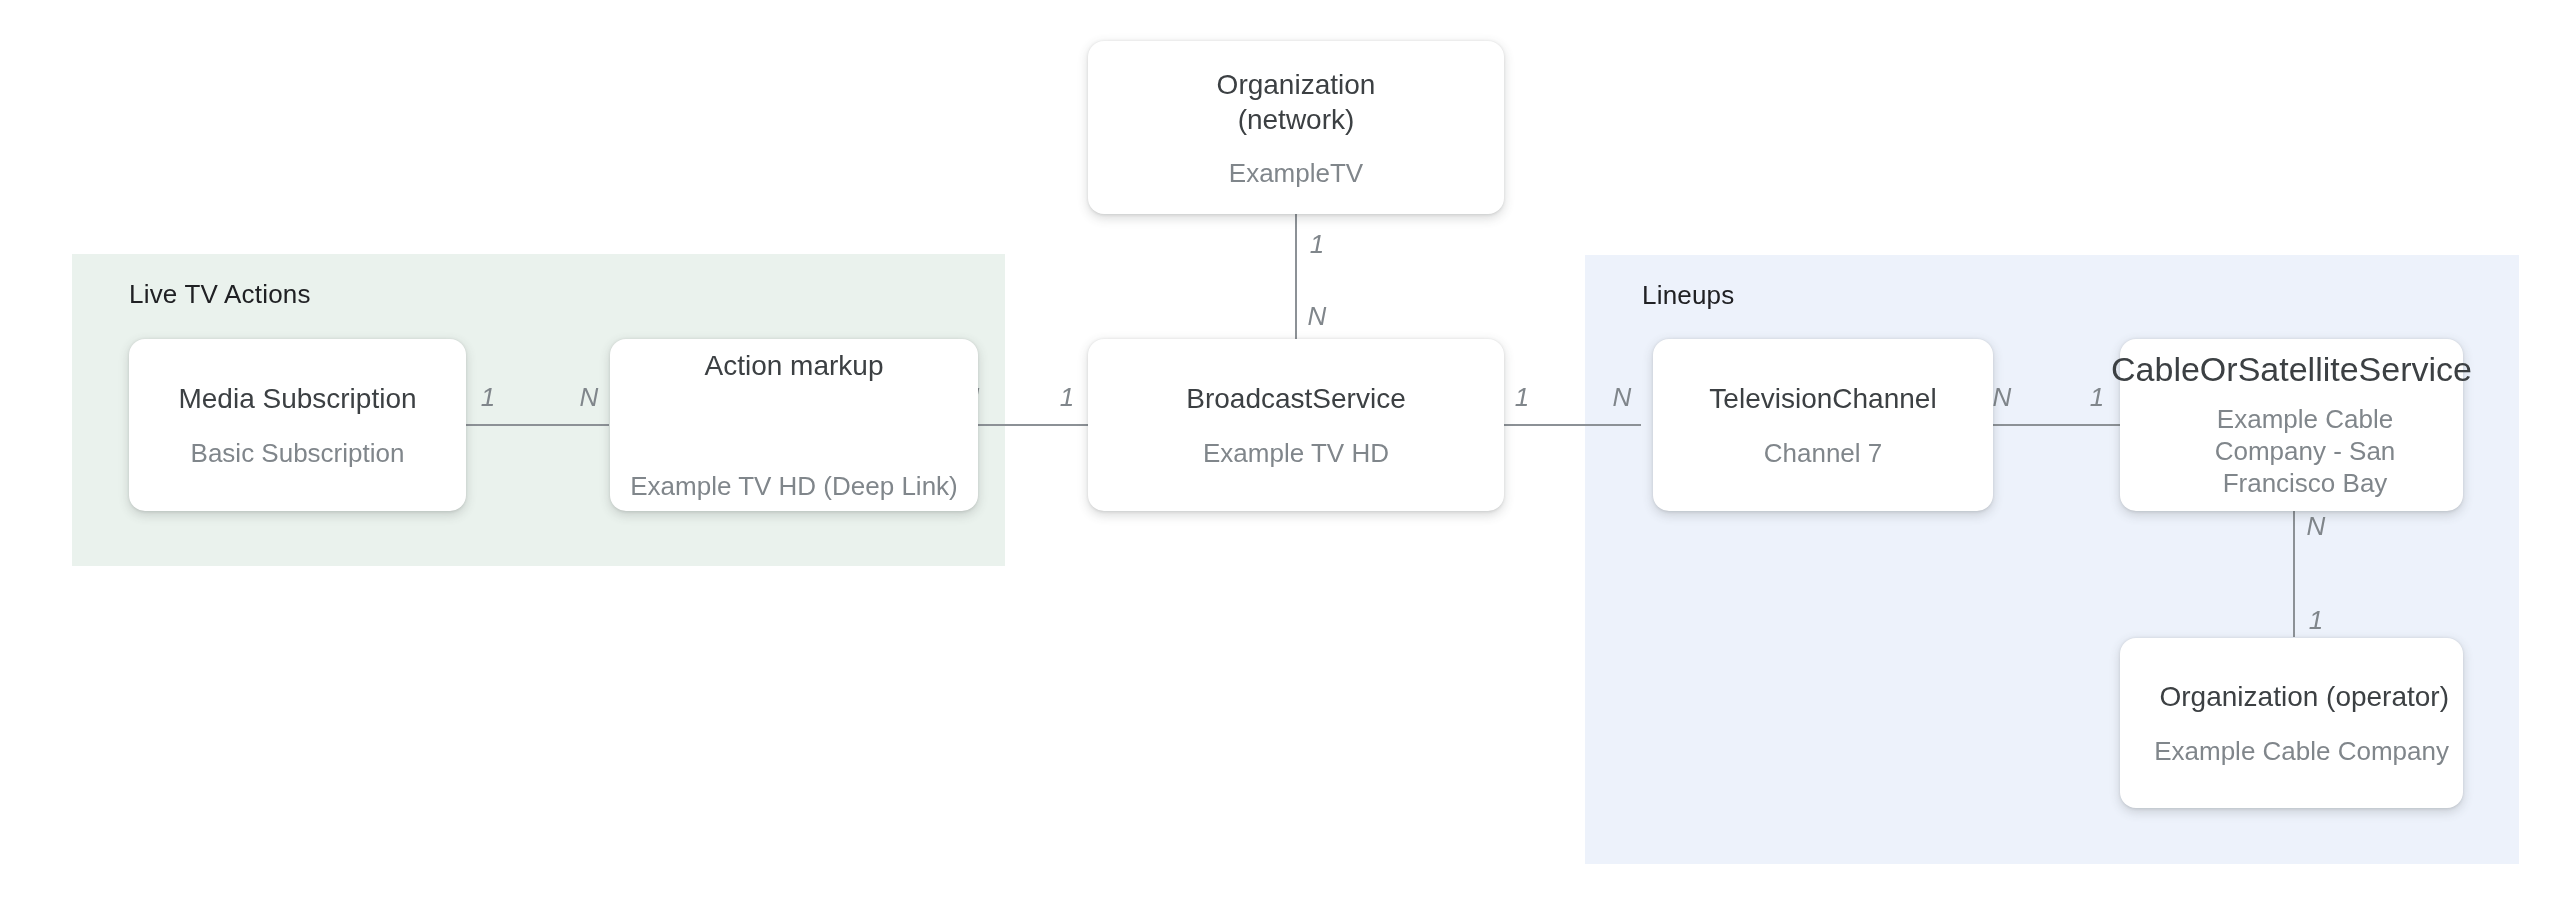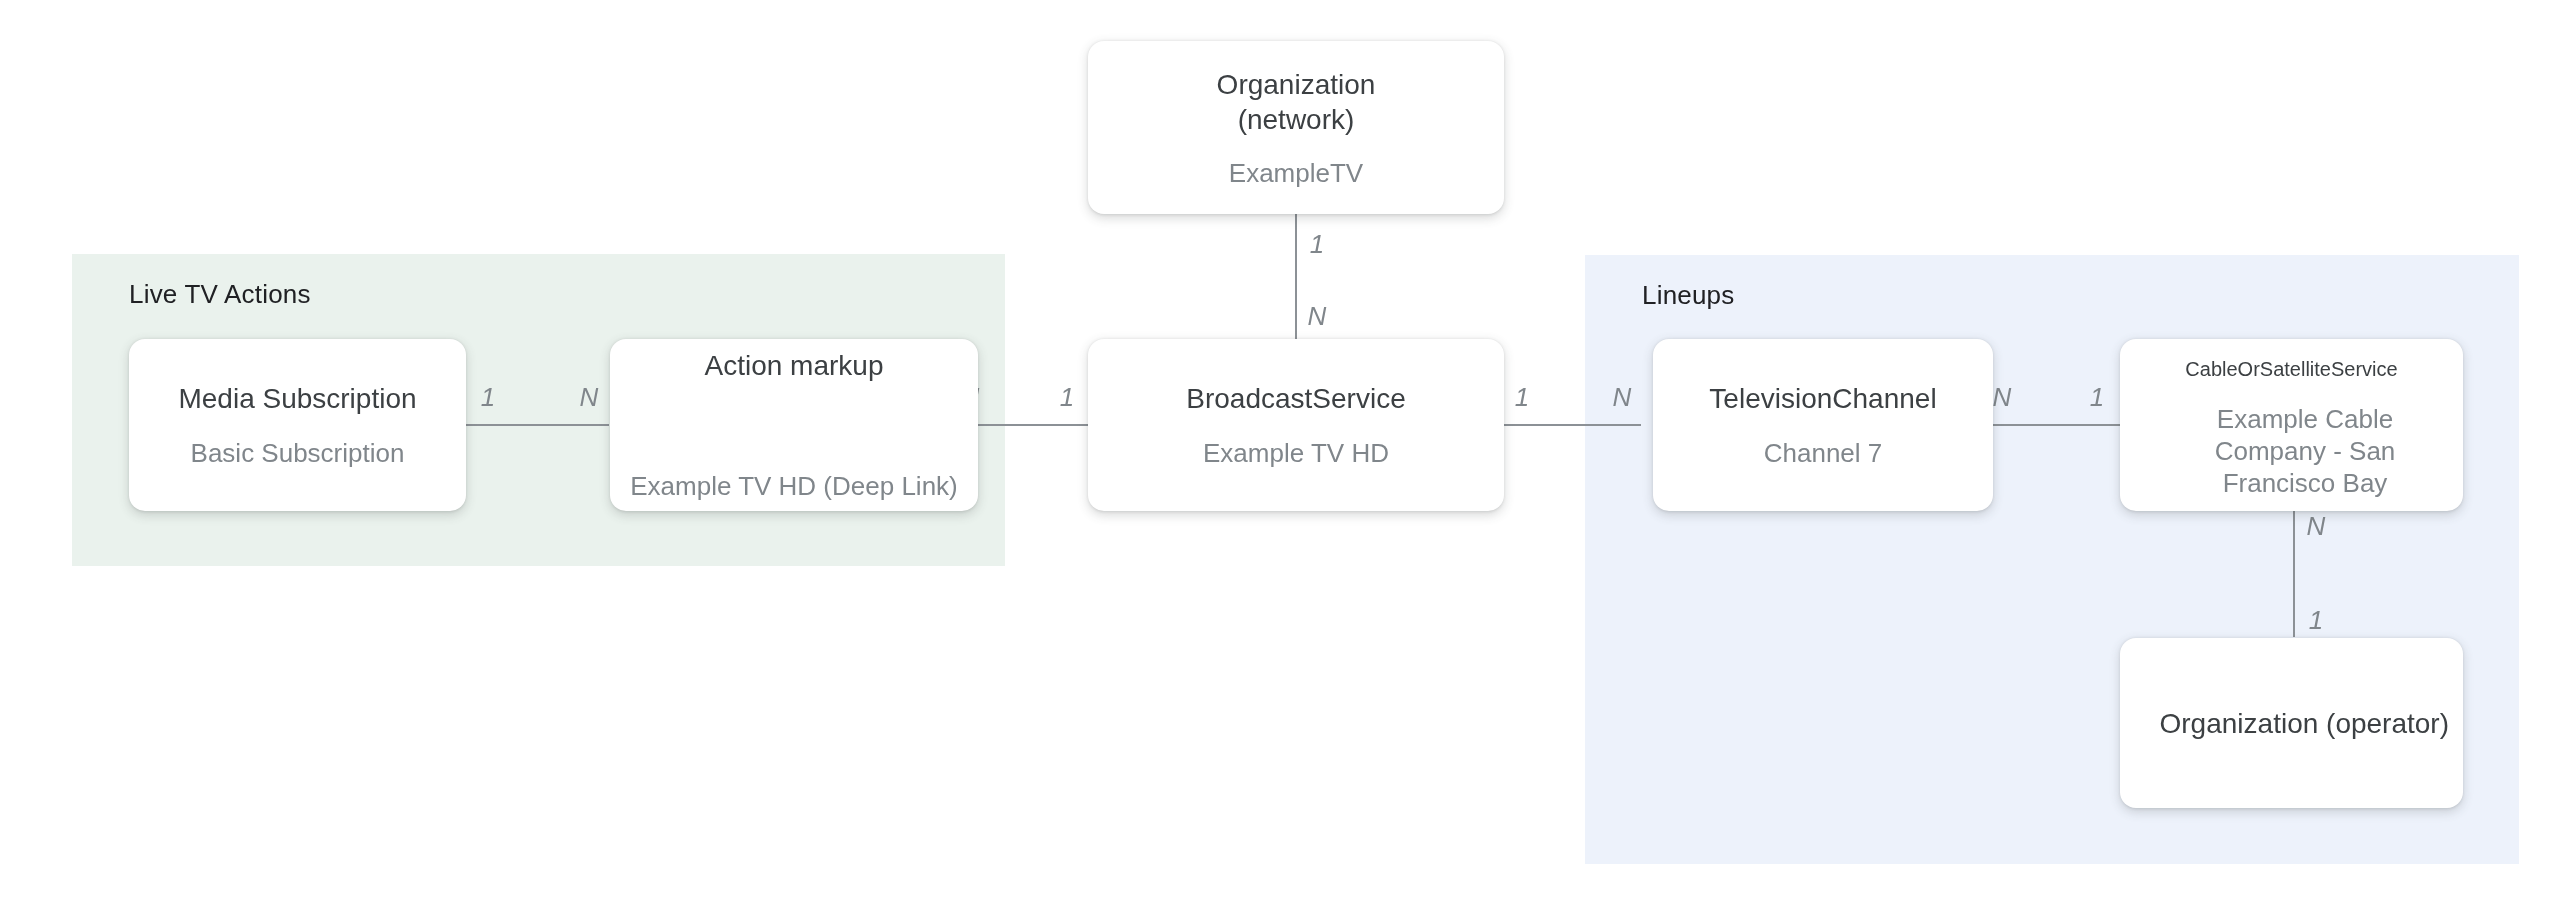--- a/index.html
+++ b/index.html
@@ -37,21 +37,21 @@
   .node-title { font-size: 28px; line-height: 35px; color: #3C4043; }
   .node-subtitle { font-size: 26px; line-height: 32px; color: #80868B; }
 
   #node-organization-network { left: 1088px; top: 41px;  width: 416px; height: 173px; gap: 20px; }
   #node-organization-network .node-title { max-width: 274px; }
   #node-media-subscription   { left: 129px;  top: 339px; width: 337px; height: 172px; }
   #node-action-markup        { left: 610px;  top: 339px; width: 368px; height: 172px; justify-content: space-between; }
   #node-broadcast-service    { left: 1088px; top: 339px; width: 416px; height: 172px; }
   #node-television-channel   { left: 1653px; top: 339px; width: 340px; height: 172px; }
   #node-cable-or-satellite   { left: 2120px; top: 339px; width: 343px; height: 172px; gap: 16px; }
-  #node-cable-or-satellite .node-title { font-size: 20px; }
+  #node-cable-or-satellite .node-title { font-size: 34px; }
   #node-cable-or-satellite .node-subtitle { max-width: 310px; margin-left: 27px; }
   #node-organization-operator{ left: 2120px; top: 638px; width: 343px; height: 170px; align-items: flex-end; }
 
   
   .line { position: absolute; background: #8C9196; }
   .line-h { height: 1.8px; }
   .line-v { width: 1.8px; }
   #line-network-broadcast   { left: 1295px; top: 214px; height: 126px; }
   #line-media-action        { left: 466px;  top: 424px; width: 143px; }
   #line-action-broadcast    { left: 947px; top: 424px; width: 141px; }
@@ -129,16 +129,17 @@
     <div class="node-subtitle">Channel 7</div>
   </div>
 
   <div class="node" id="node-cable-or-satellite">
     <div class="node-title">CableOrSatelliteService</div>
     <div class="node-subtitle">Example Cable Company - San Francisco Bay</div>
   </div>
 
   <div class="node" id="node-organization-operator">
     <div class="node-title">Organization (operator)</div>
+    <div class="node-subtitle">Example Cable Company</div>
   </div>
 
 </div>
 
 
 </body></html>

